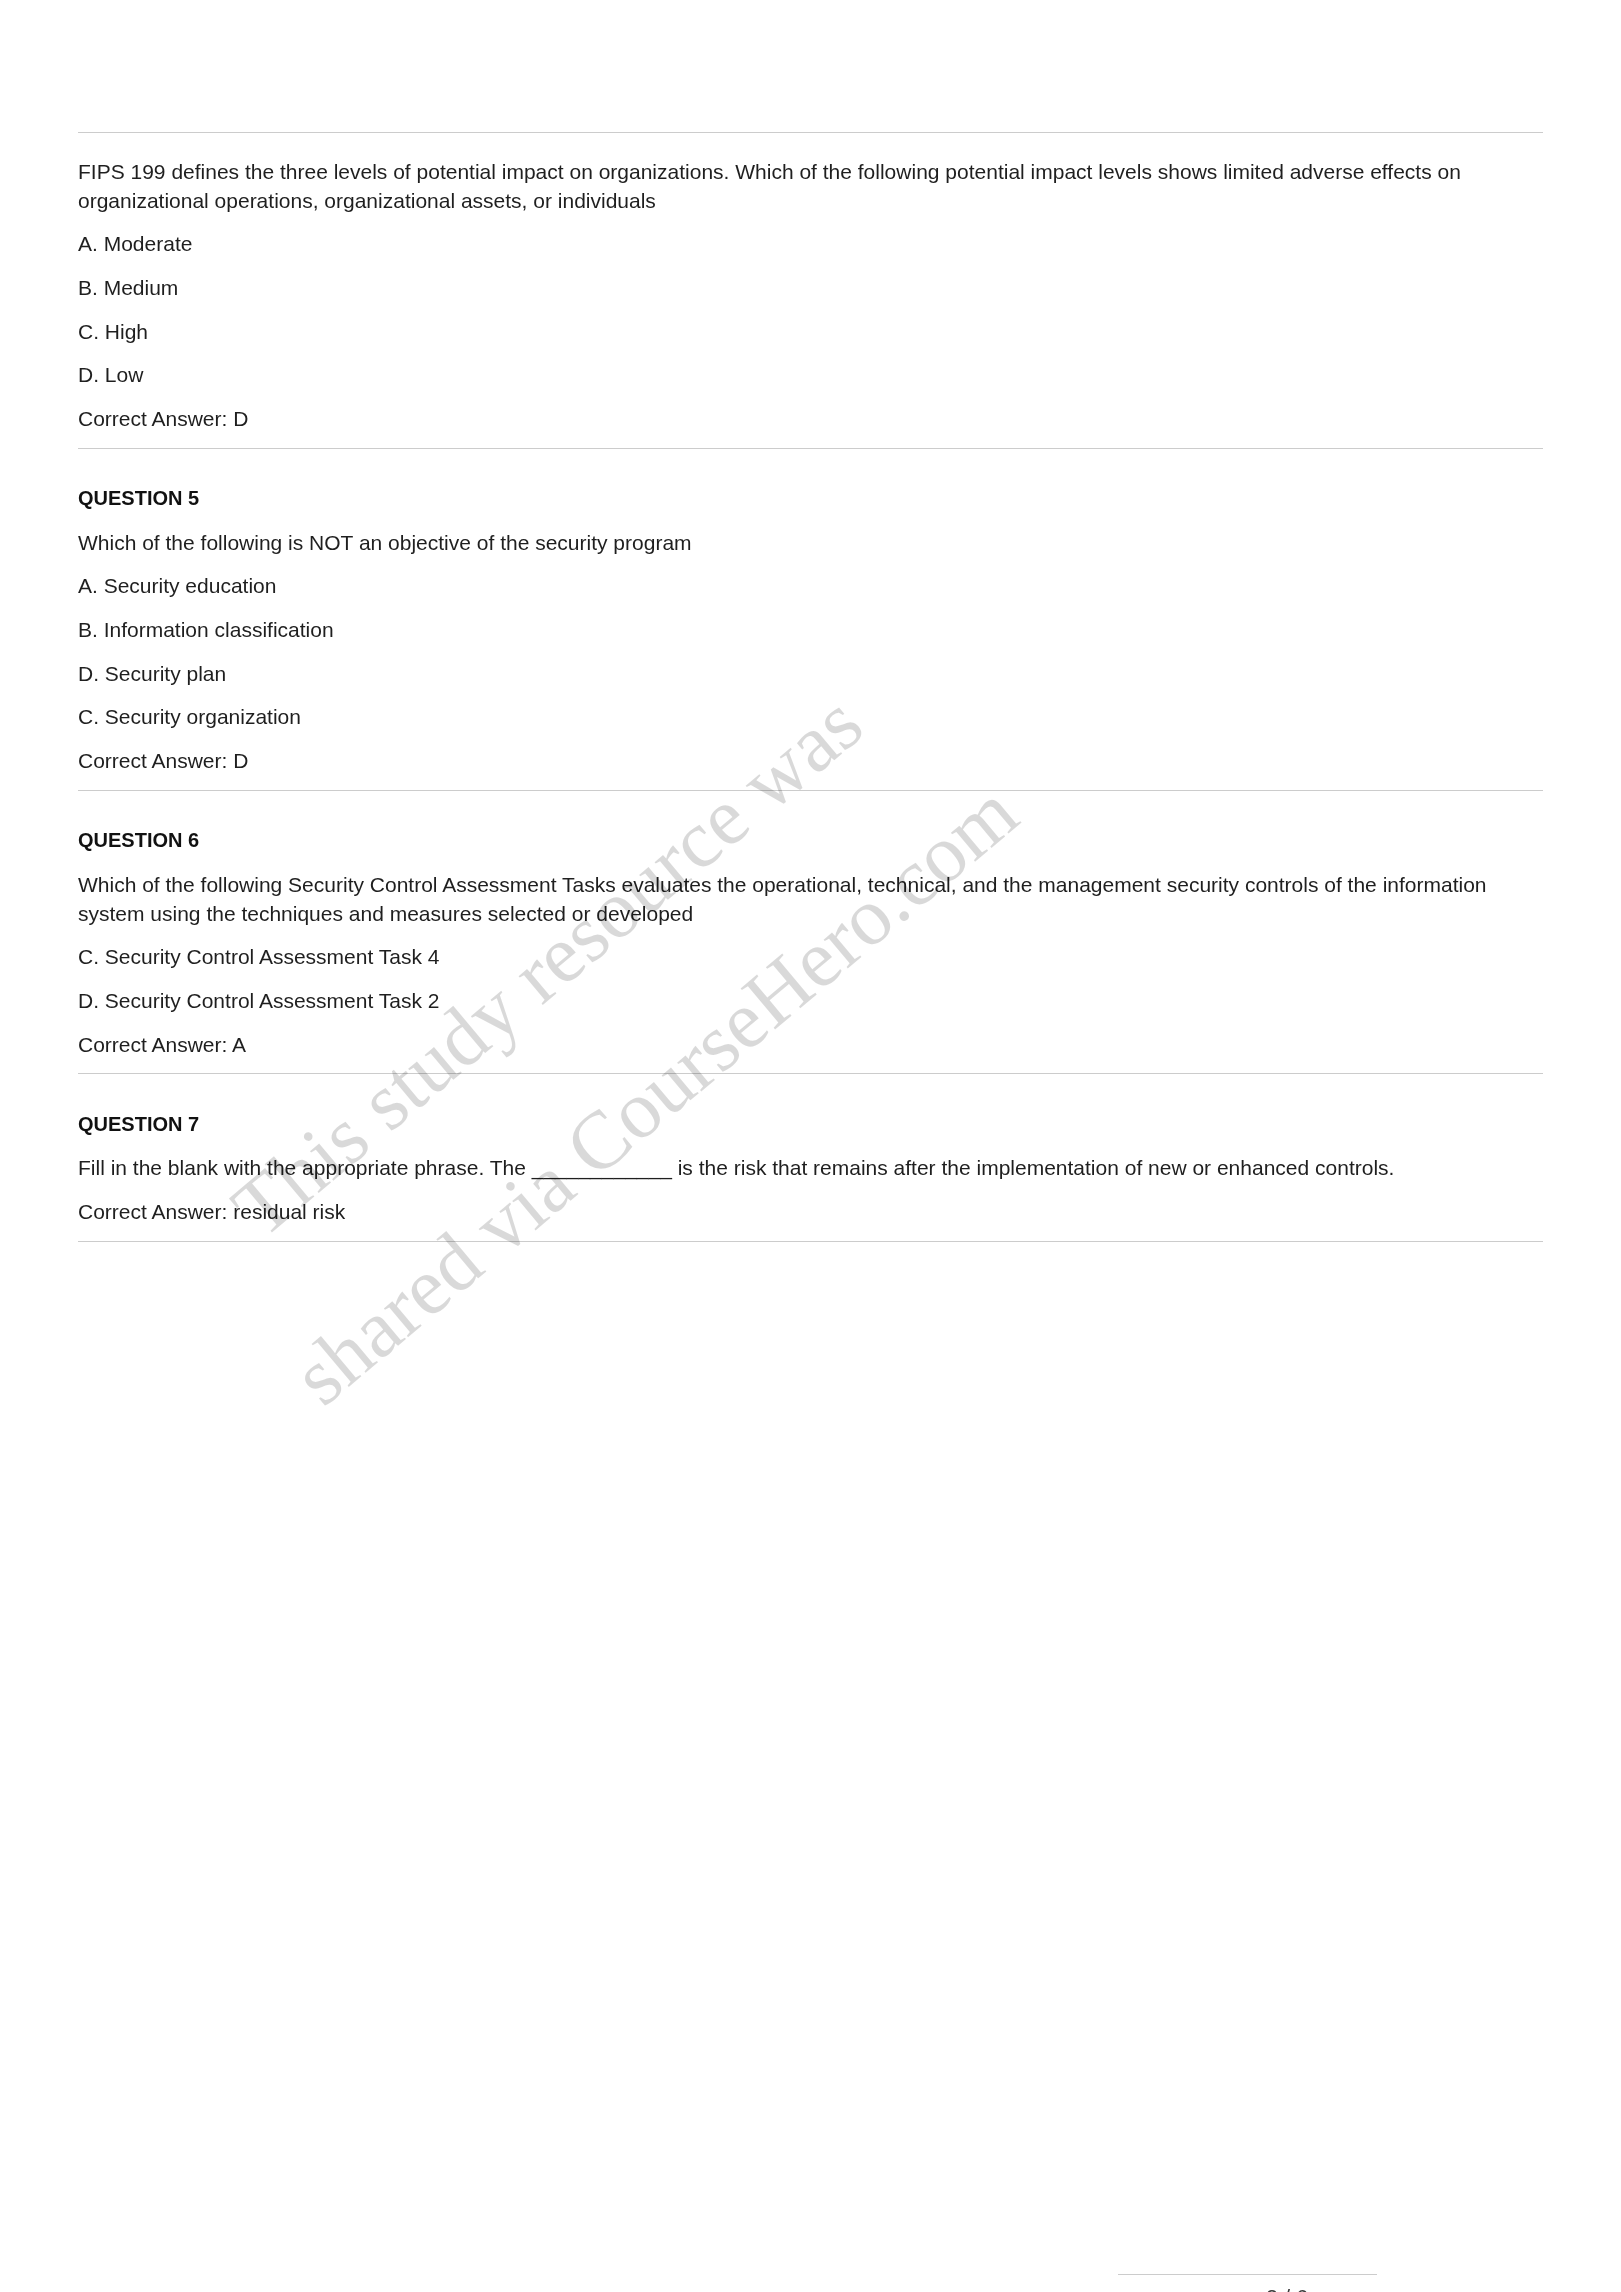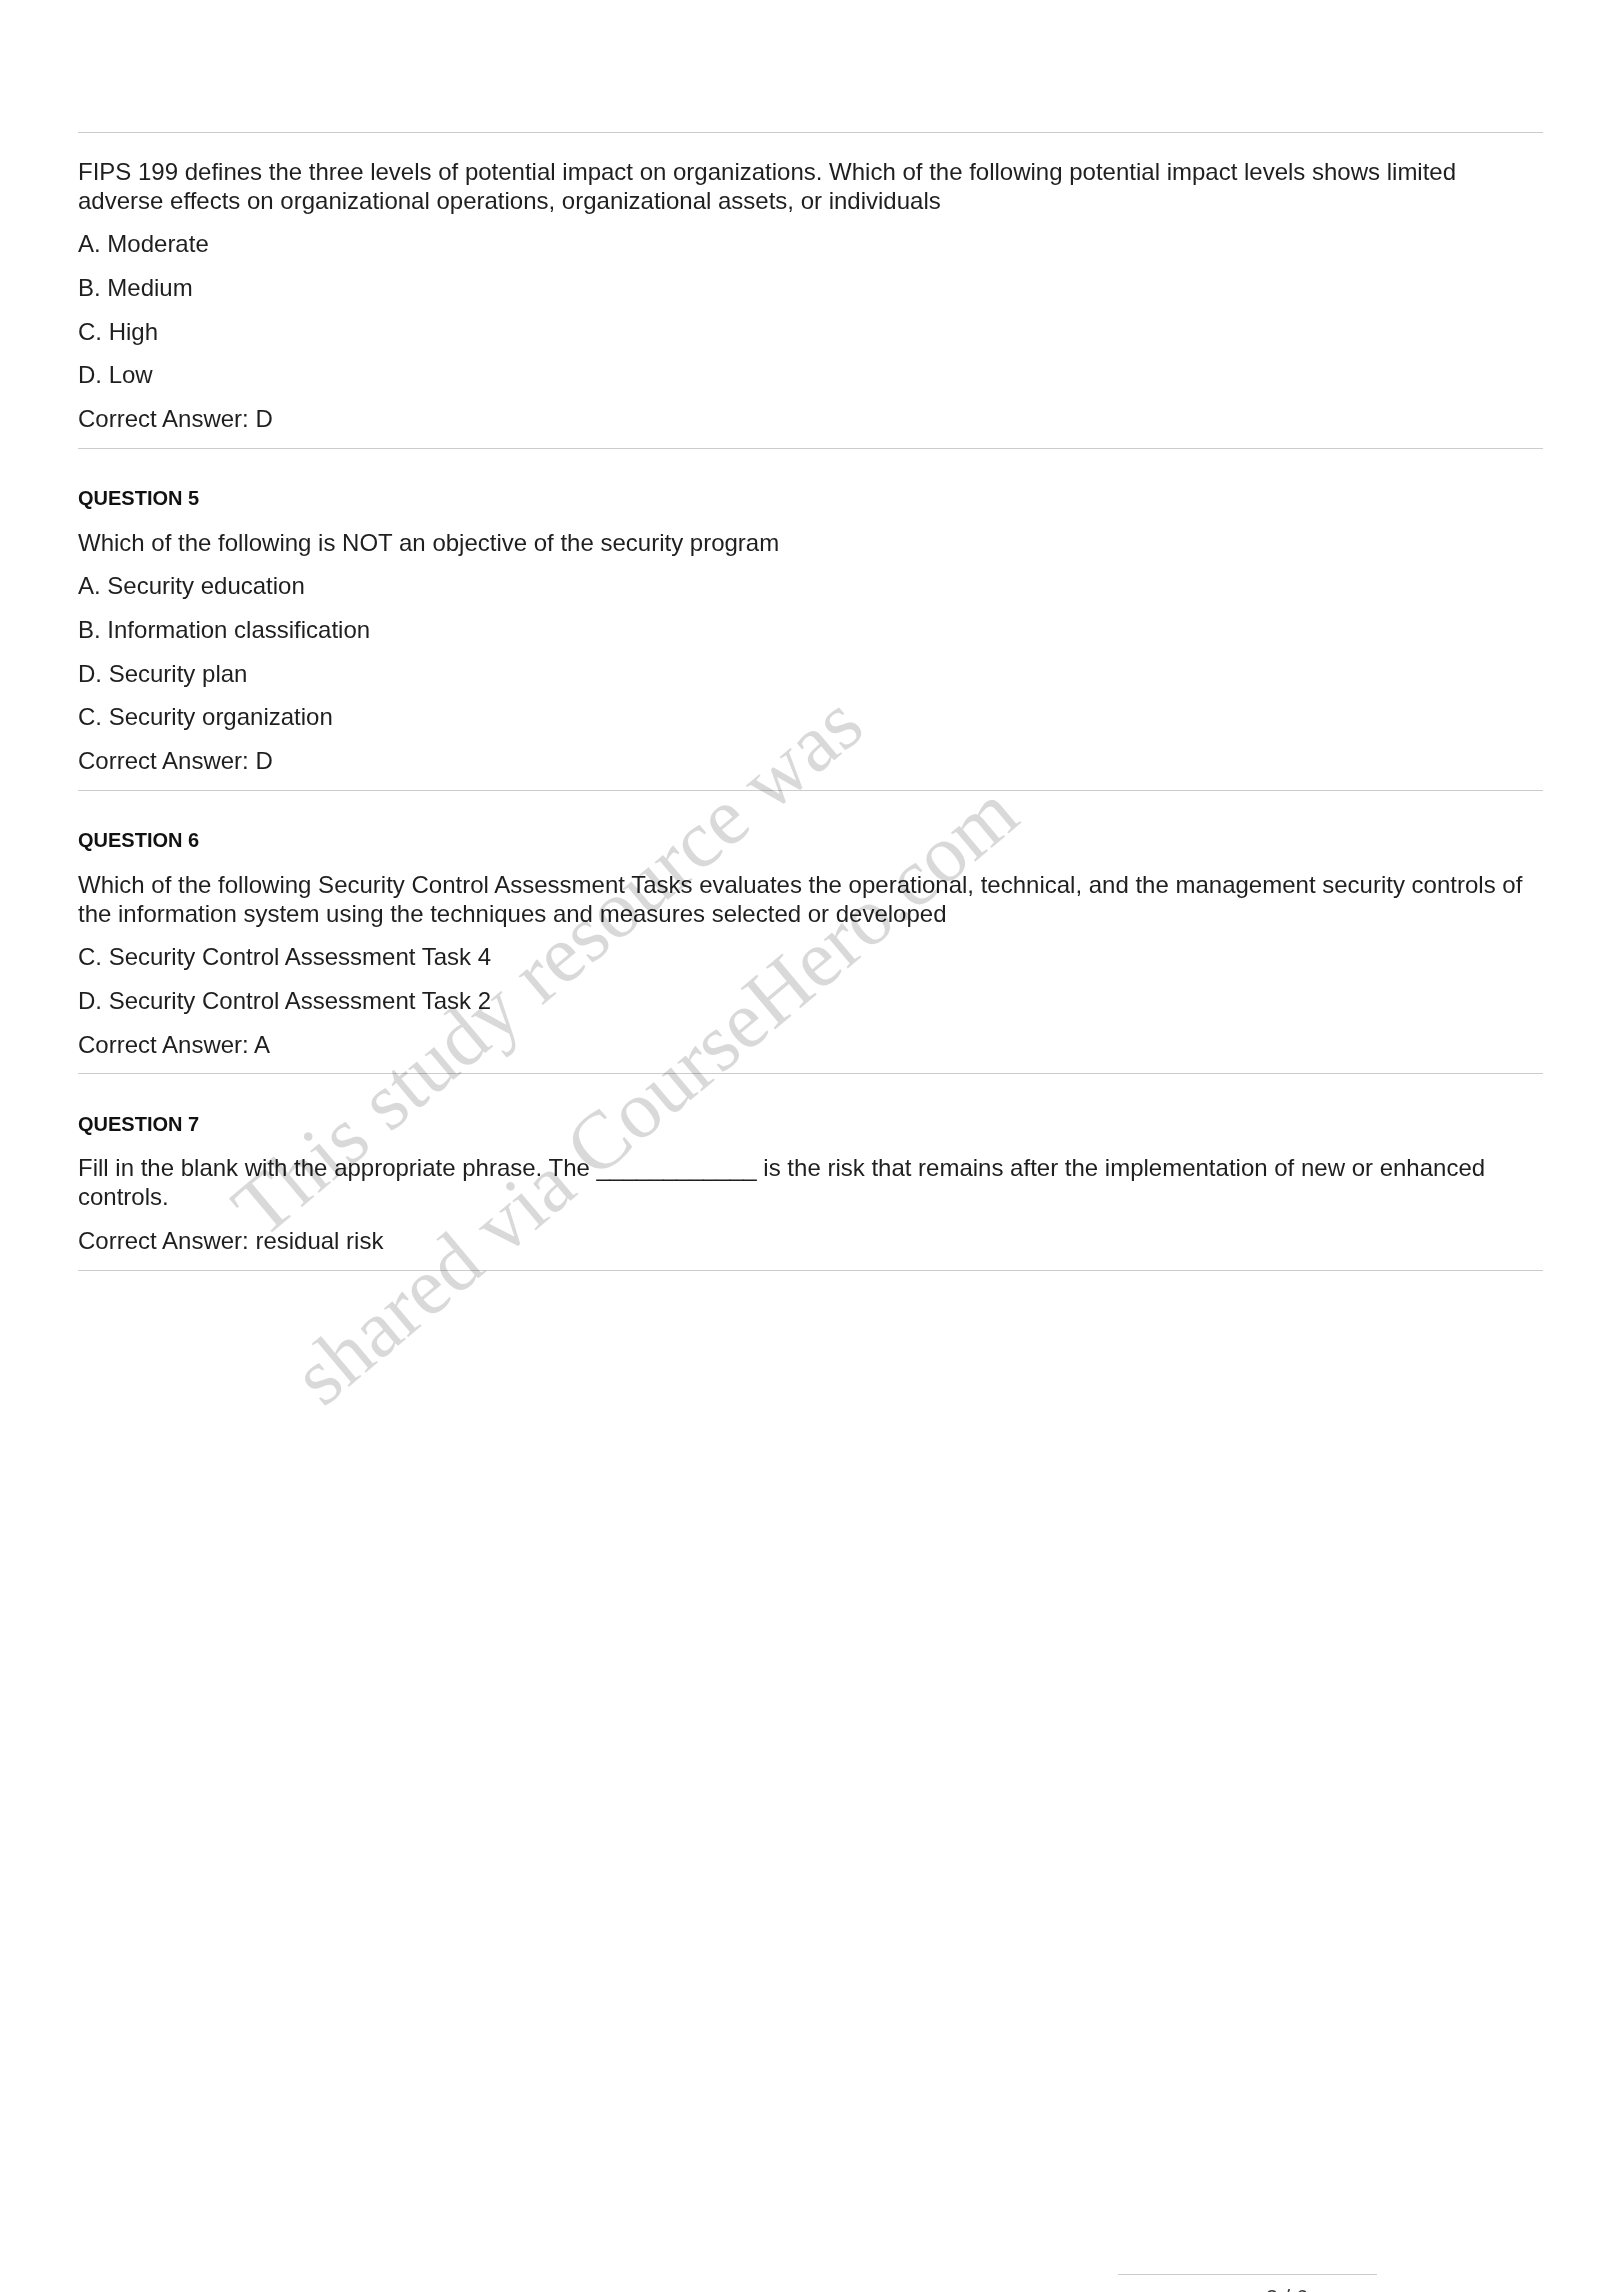--- a/index.html
+++ b/index.html
@@ -21,21 +21,21 @@
   }
   hr.rule {
     border: none;
     border-top: 1px solid #cccccc;
     margin: 0;
   }
   hr.rule.first { margin-top: 132px; }
   section.question { padding-top: 23.5px; }
   .qtext, .option, .answer {
     margin: 0 0 14.7px;
-    font-size: 24px;
+    font-size: 21px;
     line-height: 29px;
     color: #1f1f1f;
   }
   h2.qheading {
     font-size: 20px;
     line-height: 29px;
     font-weight: bold;
     color: #111111;
     margin: 11.8px 0 14.7px;
   }

